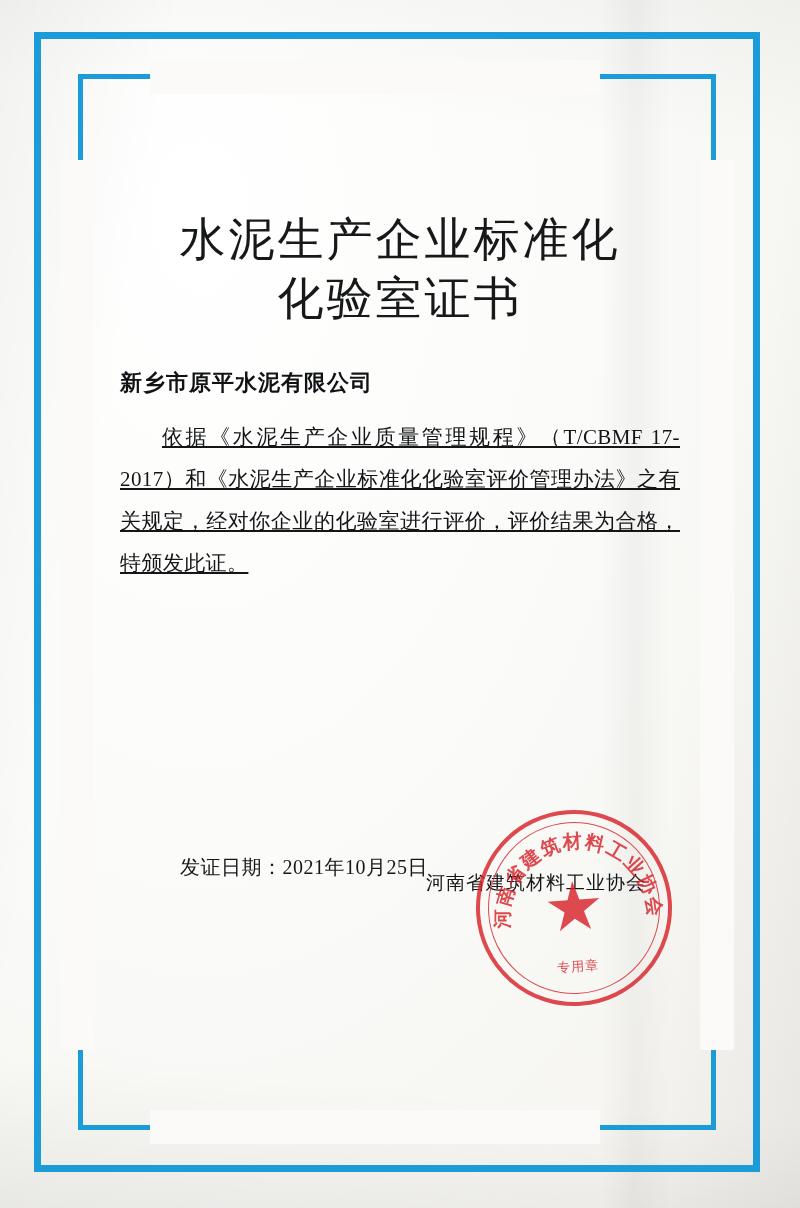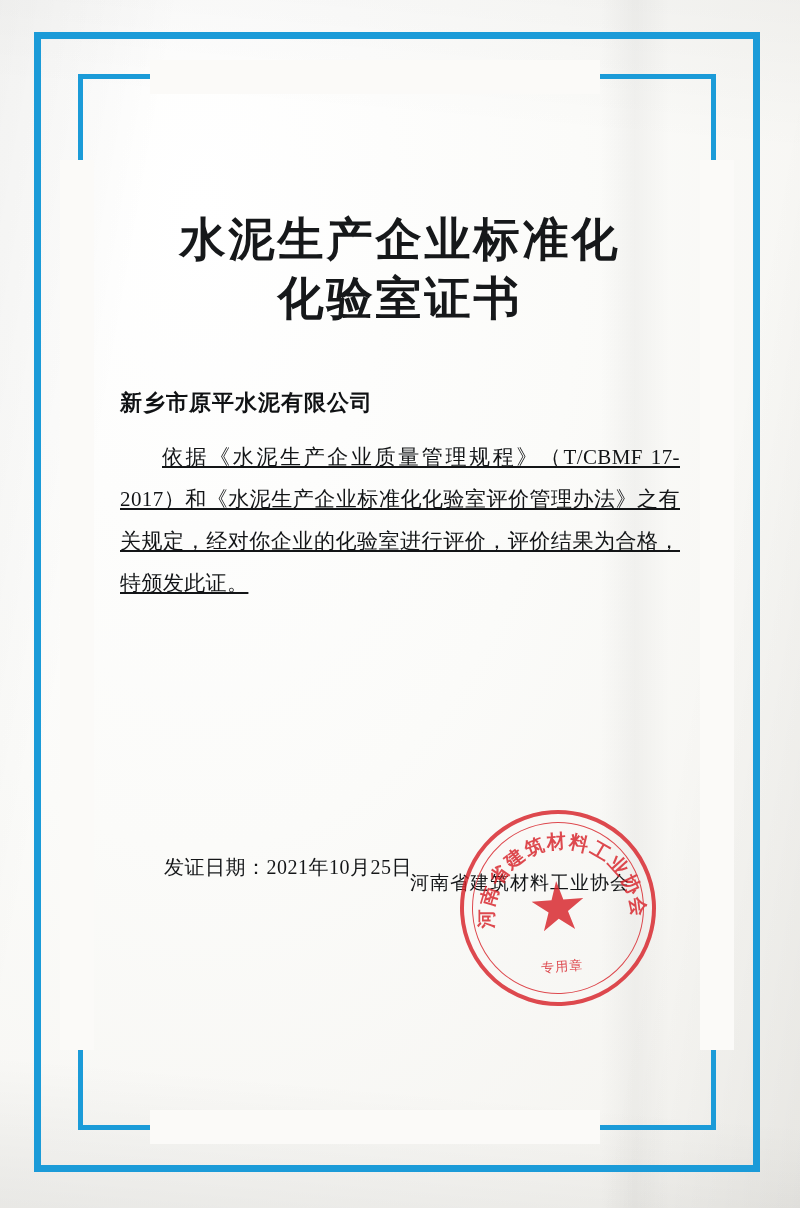--- a/index.html
+++ b/index.html
@@ -76,39 +76,39 @@
     position: absolute;
     left: 120px;
     top: 150px;
     width: 560px;
     height: 920px;
   }
 
   .title {
     text-align: center;
     font-family: "DejaVu Serif", serif;
-    font-weight: bold;
+    font-weight: normal;
     font-size: 46px;
     line-height: 1.28;
     letter-spacing: 3px;
     color: #16181a;
     margin-top: 60px;
   }
   .title .line2 { display: block; }
 
   .cert-no {
     text-align: center;
     font-size: 19px;
     color: #1d1f21;
     margin-top: 26px;
     letter-spacing: 0.5px;
   }
 
   .company {
-    margin-top: 60px;
+    margin-top: 40px;
     font-family: "DejaVu Sans", sans-serif;
     font-weight: bold;
     font-size: 22px;
     letter-spacing: 1px;
     color: #101214;
   }
 
   .body-text {
     margin-top: 18px;
     font-size: 21px;
@@ -116,21 +116,21 @@
     color: #131517;
     text-align: justify;
     text-indent: 2em;
     letter-spacing: 0.4px;
     text-decoration: underline;
   }
 
   
   .footer {
     position: absolute;
-    left: 0;
+    left: 16px;
     top: 690px;
     width: 560px;
     height: 160px;
   }
   .dates {
     position: absolute;
     left: 44px;
     top: 8px;
     font-size: 20px;
     line-height: 1.9;

